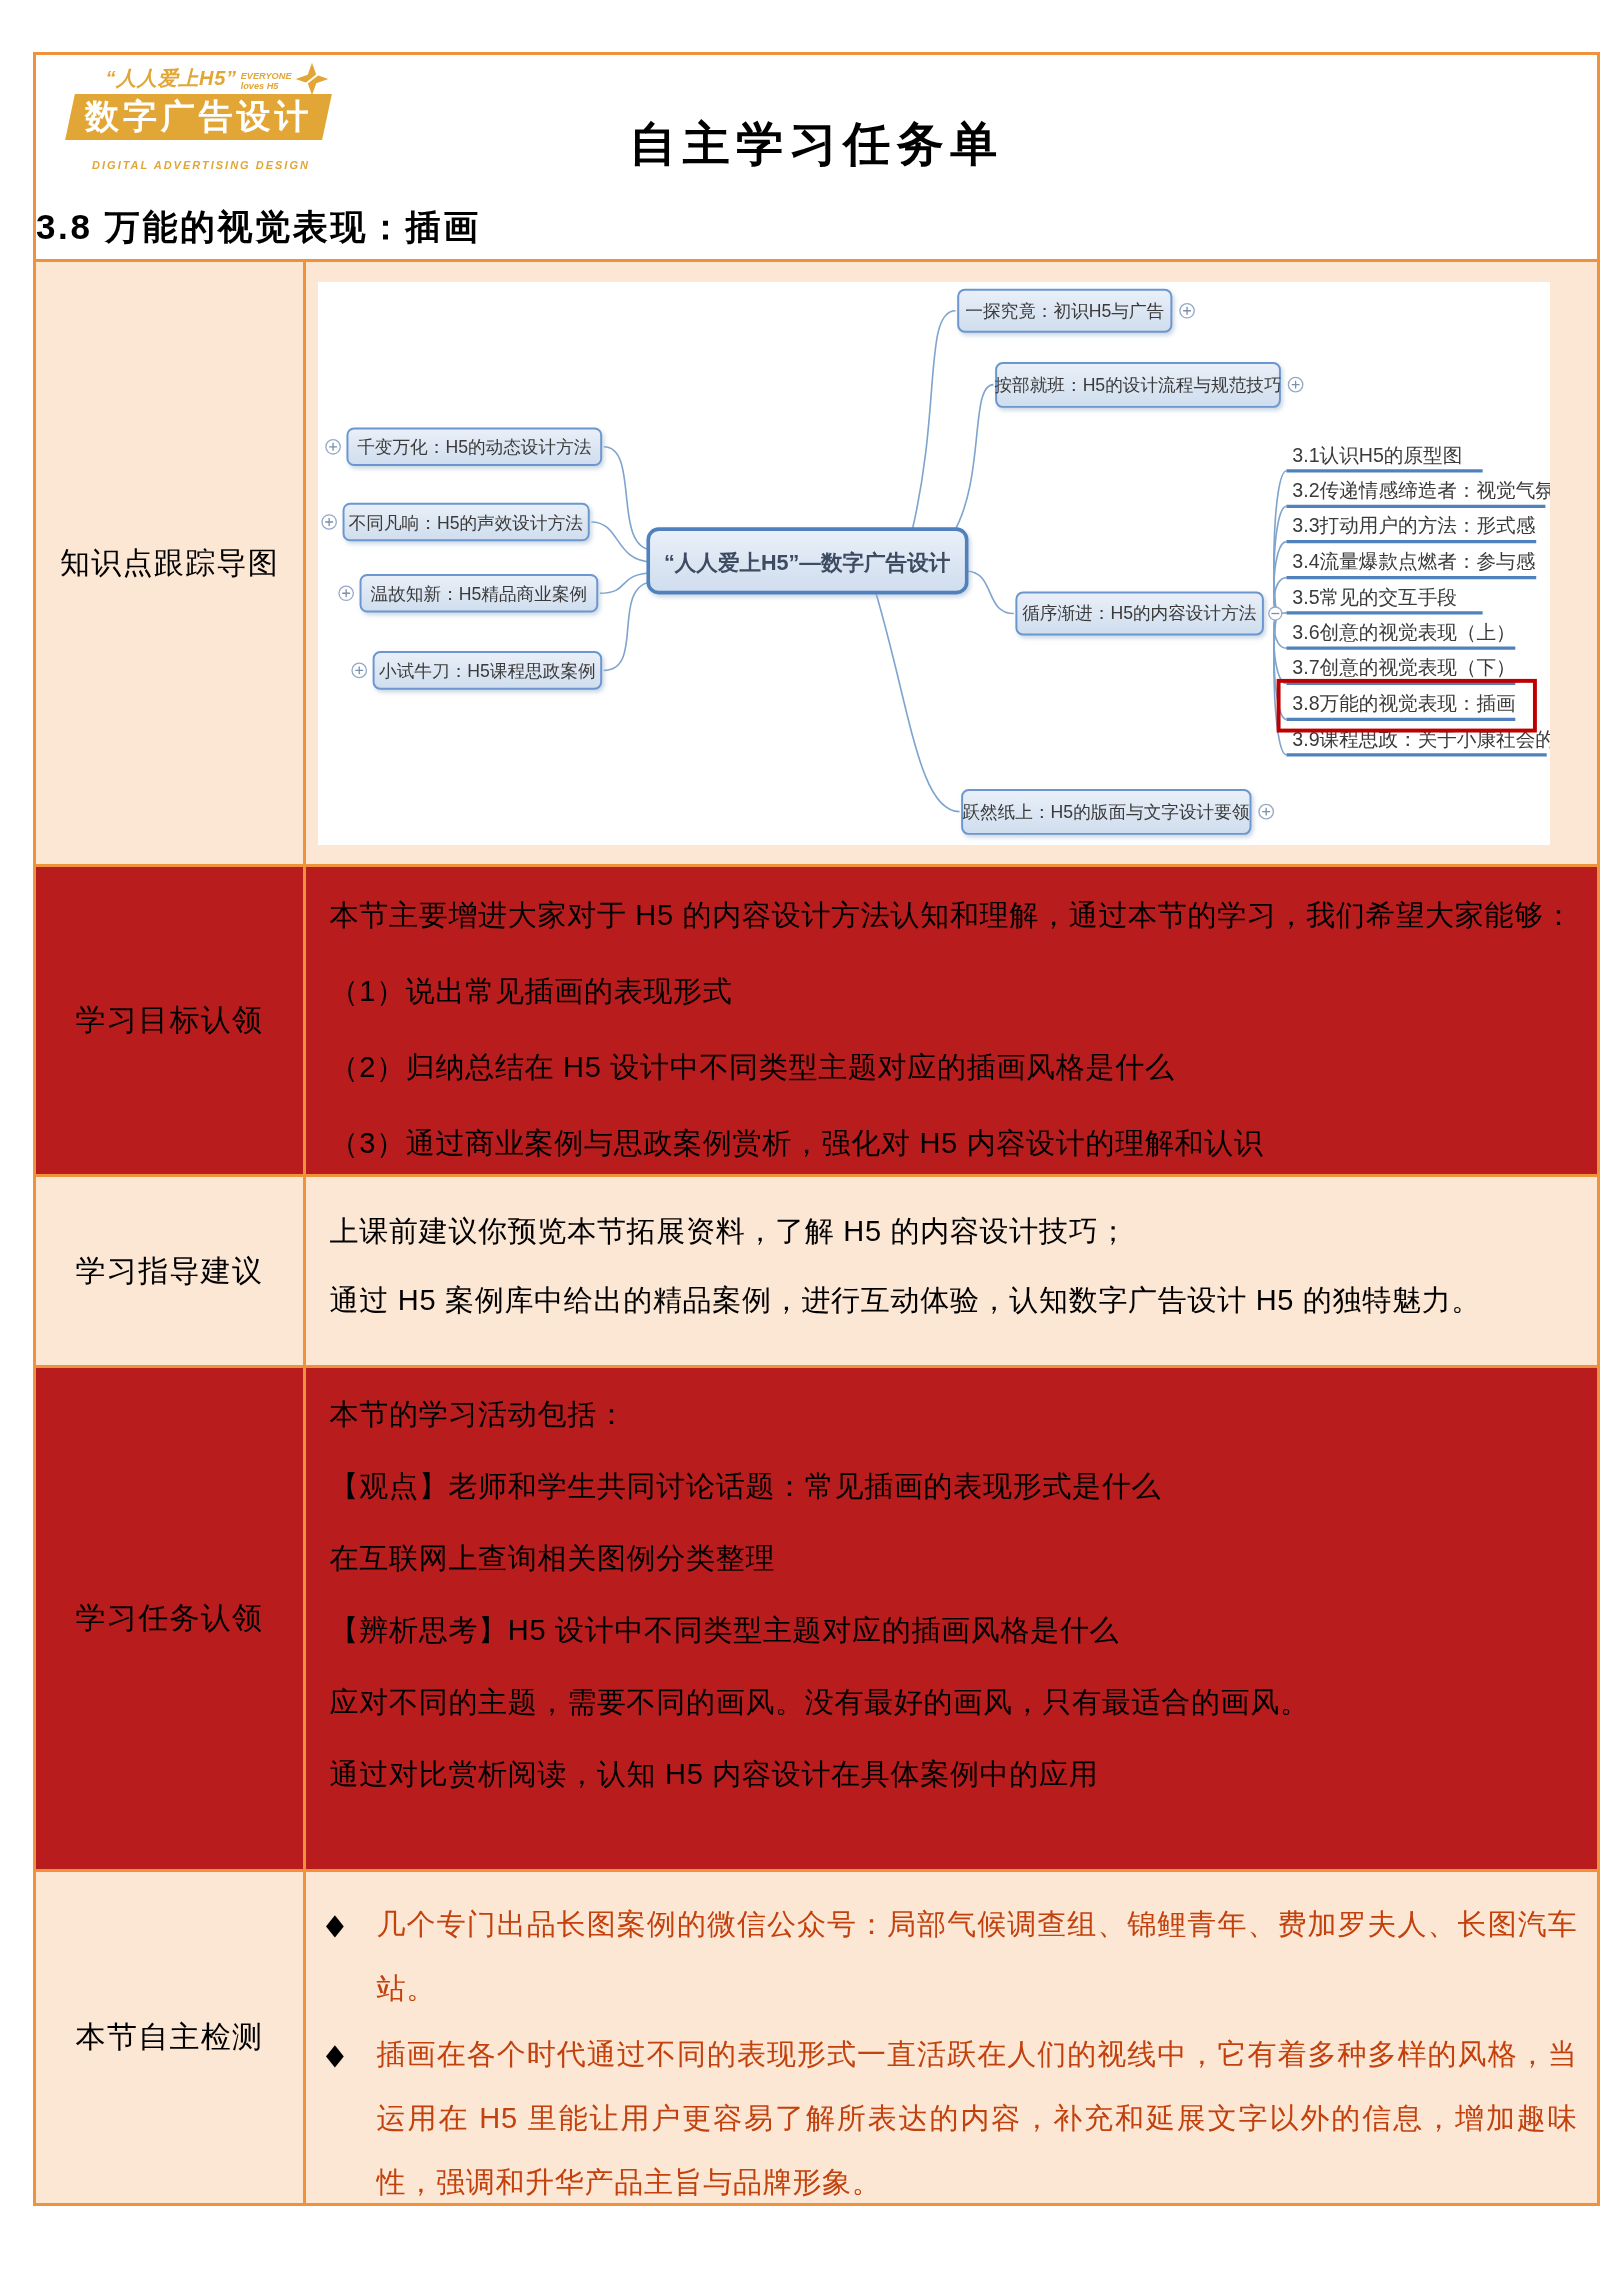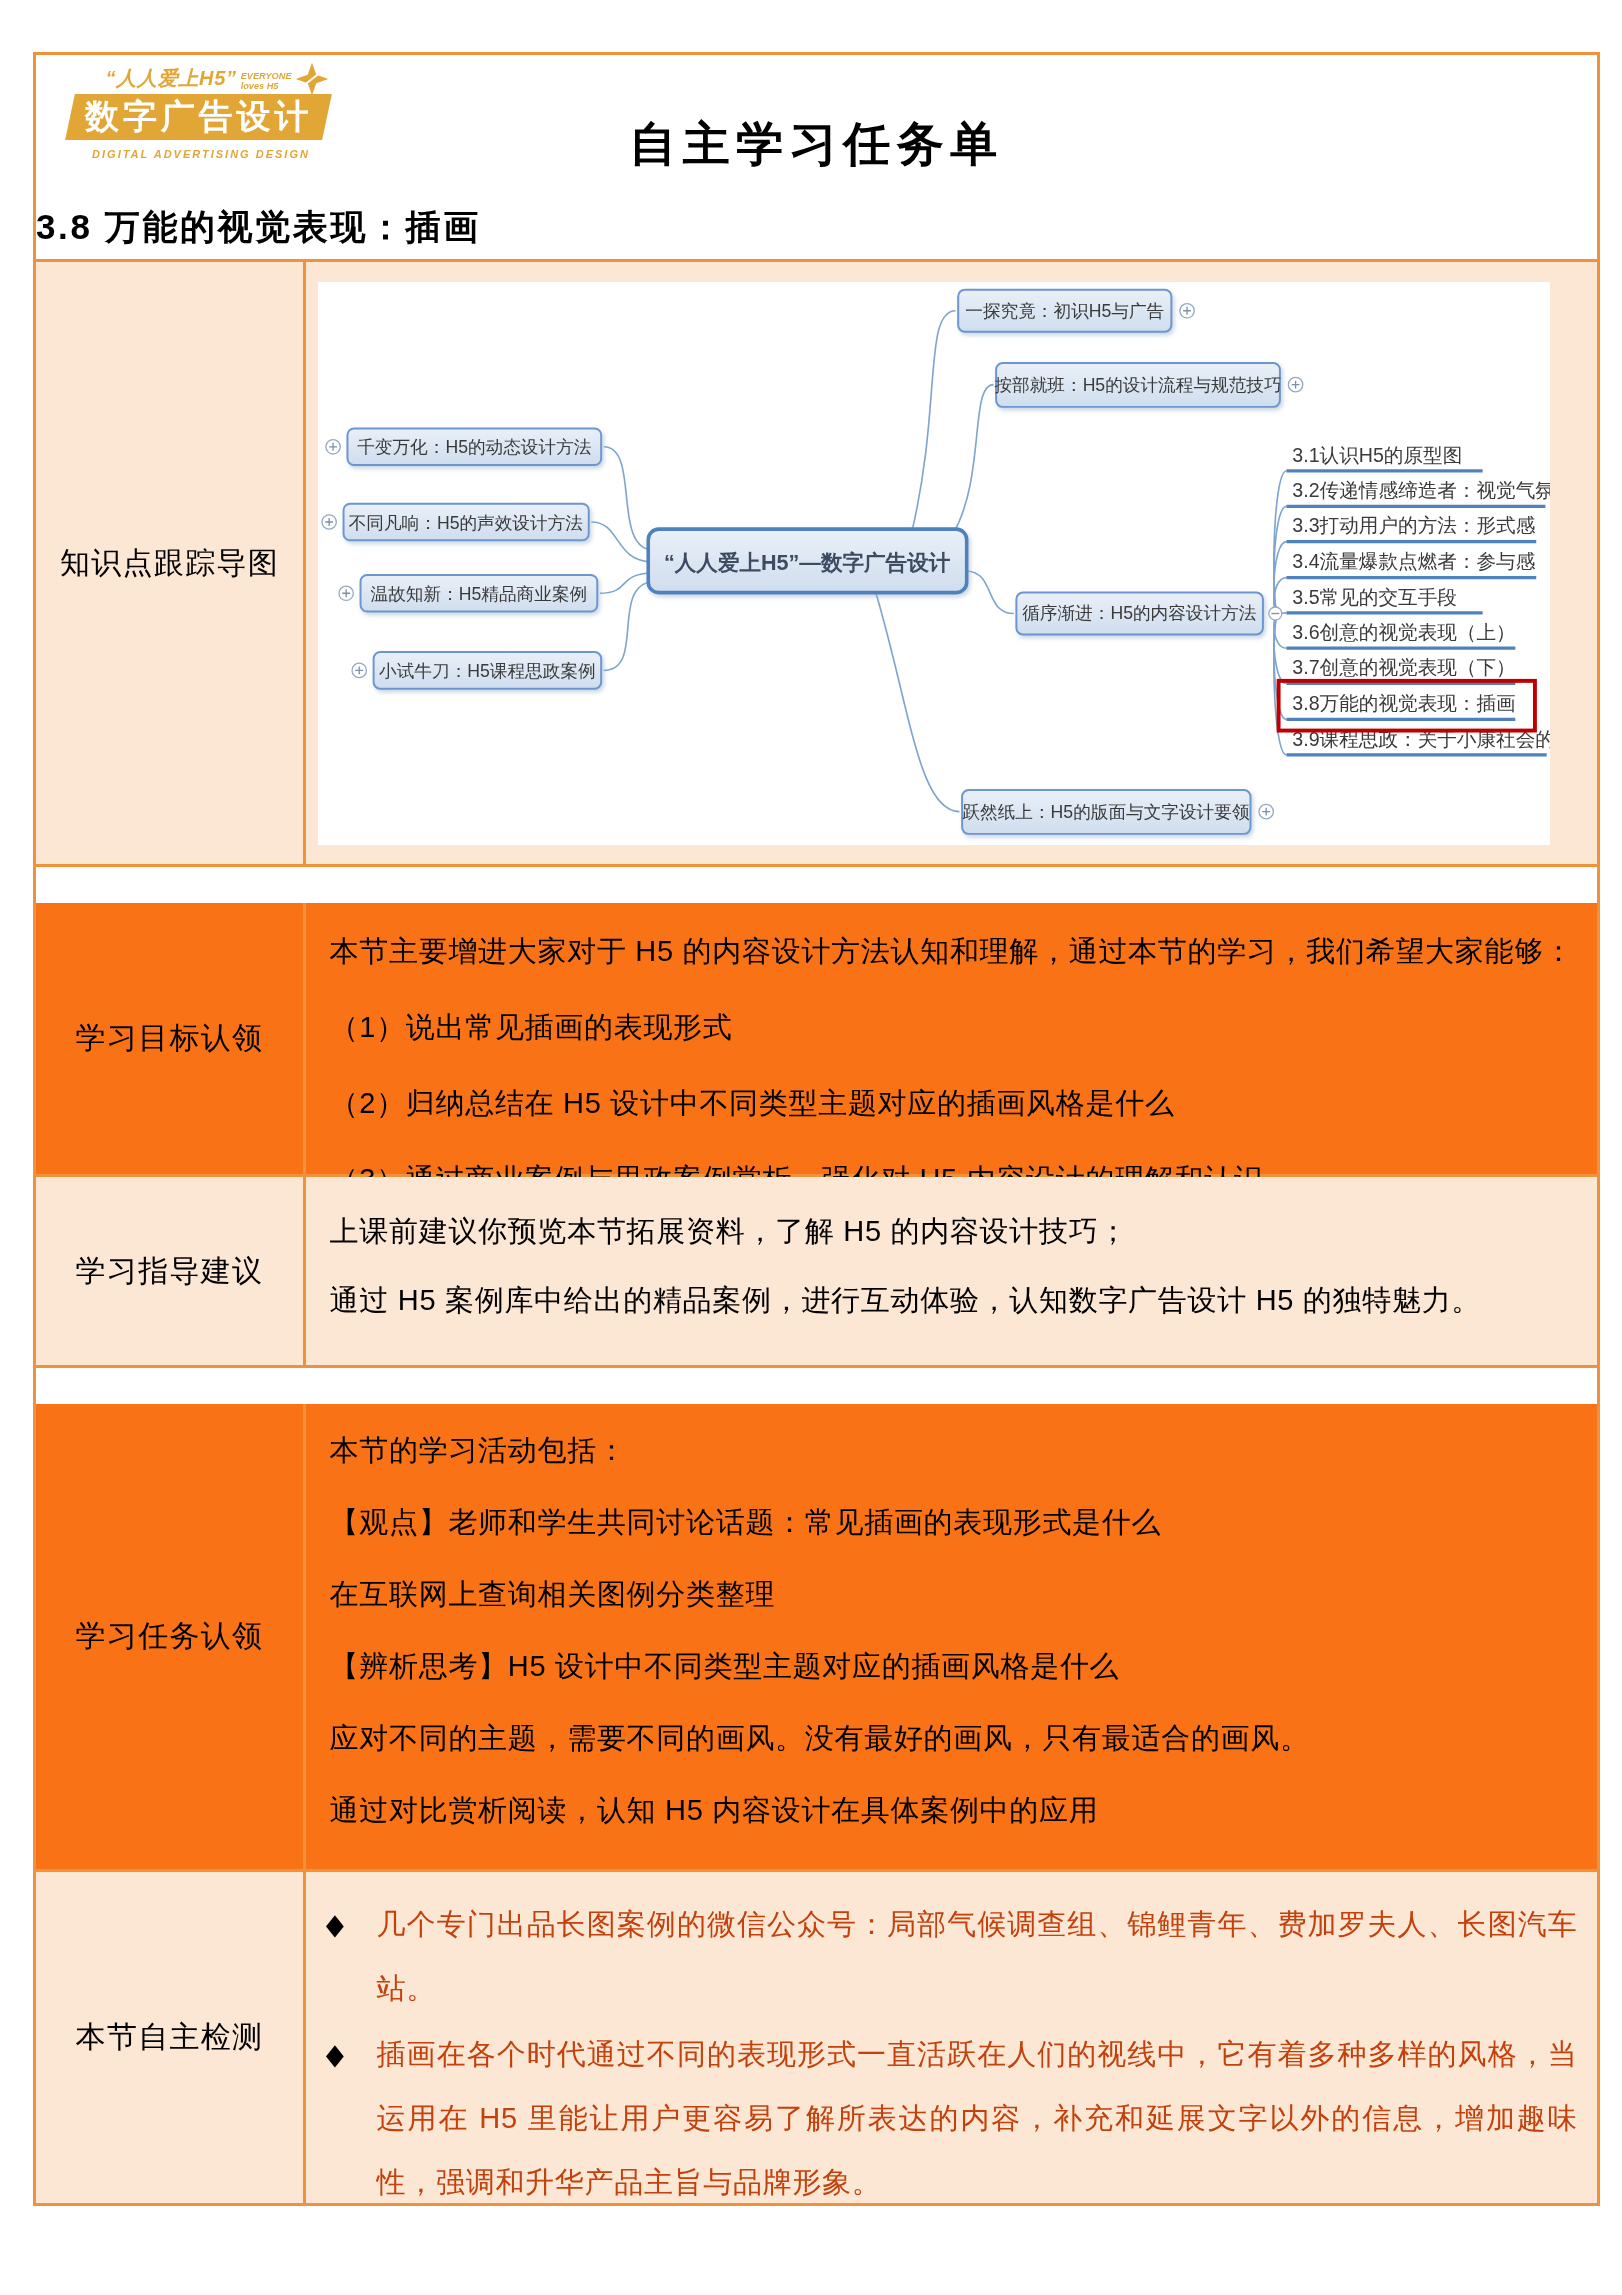--- a/index.html
+++ b/index.html
@@ -11,31 +11,31 @@
 
   
   .header-row { position:relative; height:204px; background:#ffffff; }
   .logo { position:absolute; left:34px; top:6.5px; width:262px; }
   .logo-top { display:flex; align-items:flex-end; justify-content:flex-end; gap:3.9px; padding-right:2.6px; }
   .logo-quote { color:#E2A636; font-weight:bold; font-style:italic; font-size:20px; letter-spacing:0.7px; }
   .logo-en-sm { color:#E2A636; font-weight:bold; font-style:italic; font-size:9.2px; line-height:9.8px; text-align:left; }
   .logo-star { width:34px; height:34px; margin-bottom:-3.9px; }
   .logo-band { margin-top:2.6px; width:257px; height:46px; background:#E2A636; transform:skewX(-12deg); display:flex; align-items:center; justify-content:center; }
   .logo-band span { transform:skewX(12deg); color:#ffffff; font-weight:bold; font-size:34px; letter-spacing:3.9px; white-space:nowrap; }
-  .logo-en { margin-top:8px; color:#E2A636; font-weight:bold; font-style:italic; font-size:11px; letter-spacing:2px; text-align:center; }
+  .logo-en { margin-top:19px; color:#E2A636; font-weight:bold; font-style:italic; font-size:11px; letter-spacing:2px; text-align:center; }
   .doc-title { position:absolute; left:0; top:58px; width:100%; text-align:center; font-size:47px; font-weight:bold; letter-spacing:6.5px; color:#000; }
   .doc-subtitle { position:absolute; left:0; top:149px; width:100%; font-size:35px; font-weight:bold; letter-spacing:2.6px; color:#000; }
 
   
   .trow { display:flex; border-top:3.9px solid #F0923C; }
   .cell-label { width:270px; border-right:3.9px solid #F0923C; display:flex; align-items:center; justify-content:center; }
   .cell-label span { font-size:30px; letter-spacing:1.3px; color:#000; }
   .cell-content { flex:1; position:relative; }
   .bg-peach { background:#FCE6D4; }
-  .bg-white { background:#f97316;margin-top:36px; }
+  .bg-white { background:#b91c1c; }
 
   .row-mindmap { height:605px; }
   .row-goals { height:310px; }
   .row-guide { height:191px; }
   .row-tasks { height:504px; }
   .row-check { height:334px; }
 
   
   .map-canvas { position:absolute; left:11.8px; top:20px; width:1232px; height:563px; background:#ffffff; }
   .map-canvas svg { display:block; width:100%; height:100%; }

